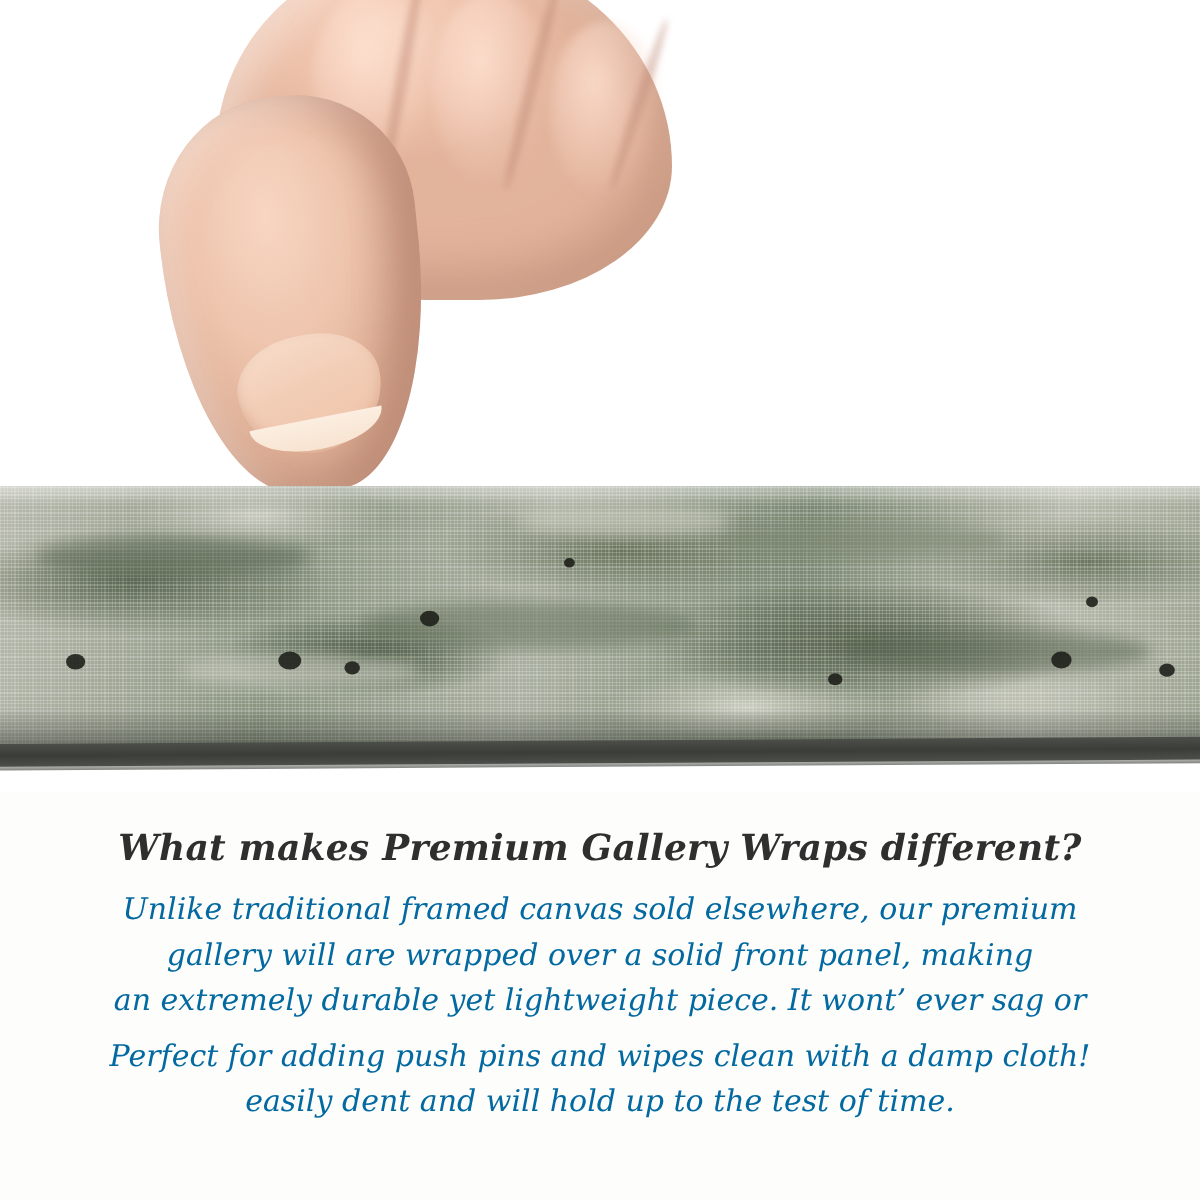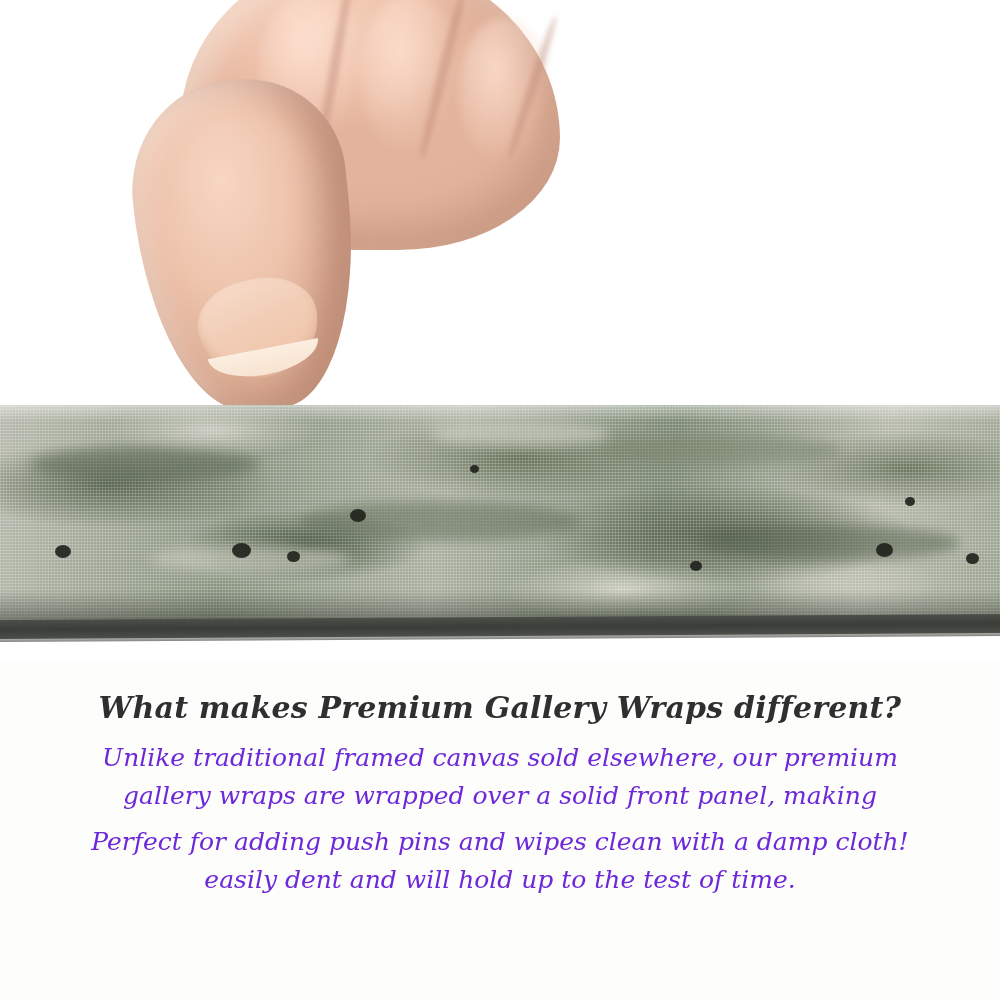--- a/index.html
+++ b/index.html
@@ -209,21 +209,21 @@
   .caption-title {
     font-size: 30px;
     font-weight: 700;
     letter-spacing: 0.2px;
     margin-bottom: 14px;
   }
   .caption-line {
     font-size: 25px;
     line-height: 38px;
     font-weight: 400;
-    color: #6d28d9;
+    color: #0369a1;
   }
   .caption-last {
     margin-top: 8px;
   }
 </style>
 </head>
 <body>
 
 <div class="page">
 
@@ -271,18 +271,19 @@
       <div class="band-bottom-shade"></div>
     </div>
 
     <div class="edge-lip"></div>
     <div class="edge-lip-hi"></div>
   </div>
 
   <div class="caption">
     <div class="caption-title">What makes Premium Gallery Wraps different?</div>
     <div class="caption-line">Unlike traditional framed canvas sold elsewhere, our premium</div>
-    <div class="caption-line">gallery wraps are wrapped over a solid front panel, making</div>
+    <div class="caption-line">gallery will are wrapped over a solid front panel, making</div>
+    <div class="caption-line">an extremely durable yet lightweight piece. It wont’ ever sag or</div>
     <div class="caption-line caption-last">Perfect for adding push pins and wipes clean with a damp cloth!</div>
     <div class="caption-line">easily dent and will hold up to the test of time.</div>
   </div>
 
 </div>
 
 </body></html>

